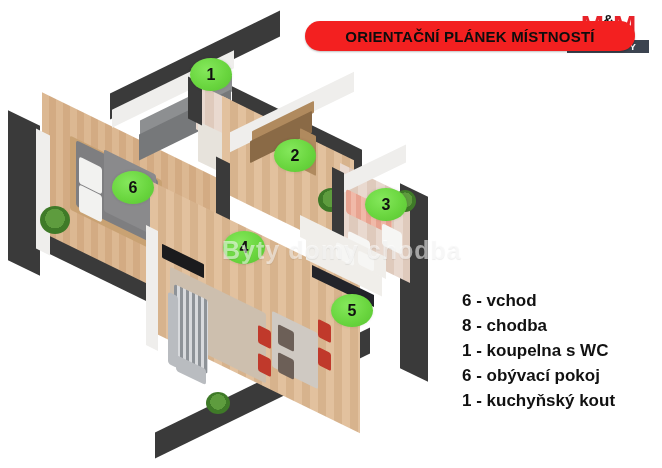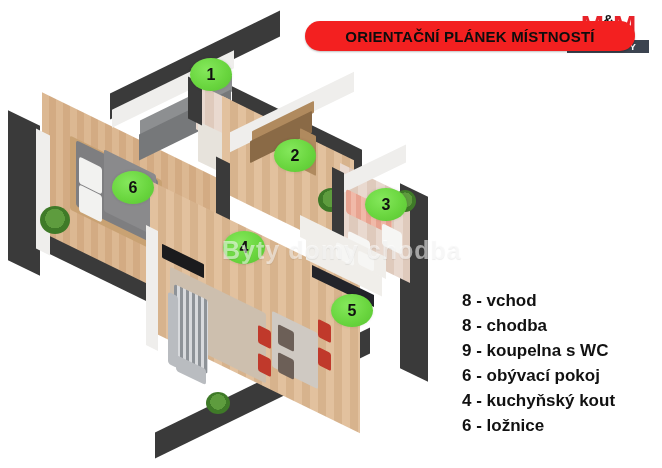--- a/index.html
+++ b/index.html
@@ -216,21 +216,20 @@
   </div>
 
   <div class="logo">
     <div class="logo-mm">
       <span>M</span><span class="logo-amp">&amp;</span><span>M</span>
     </div>
     <div class="logo-bar">REALITY</div>
   </div>
 
   <div class="legend">
-    <div class="legend-row">8 - vchod</div>
+    <div class="legend-row">6 - vchod</div>
     <div class="legend-row">8 - chodba</div>
-    <div class="legend-row">9 - koupelna s WC</div>
+    <div class="legend-row">1 - koupelna s WC</div>
     <div class="legend-row">6 - obývací pokoj</div>
-    <div class="legend-row">4 - kuchyňský kout</div>
-    <div class="legend-row">6 - ložnice</div>
+    <div class="legend-row">1 - kuchyňský kout</div>
   </div>
 
 </div>
 
 </body></html>

